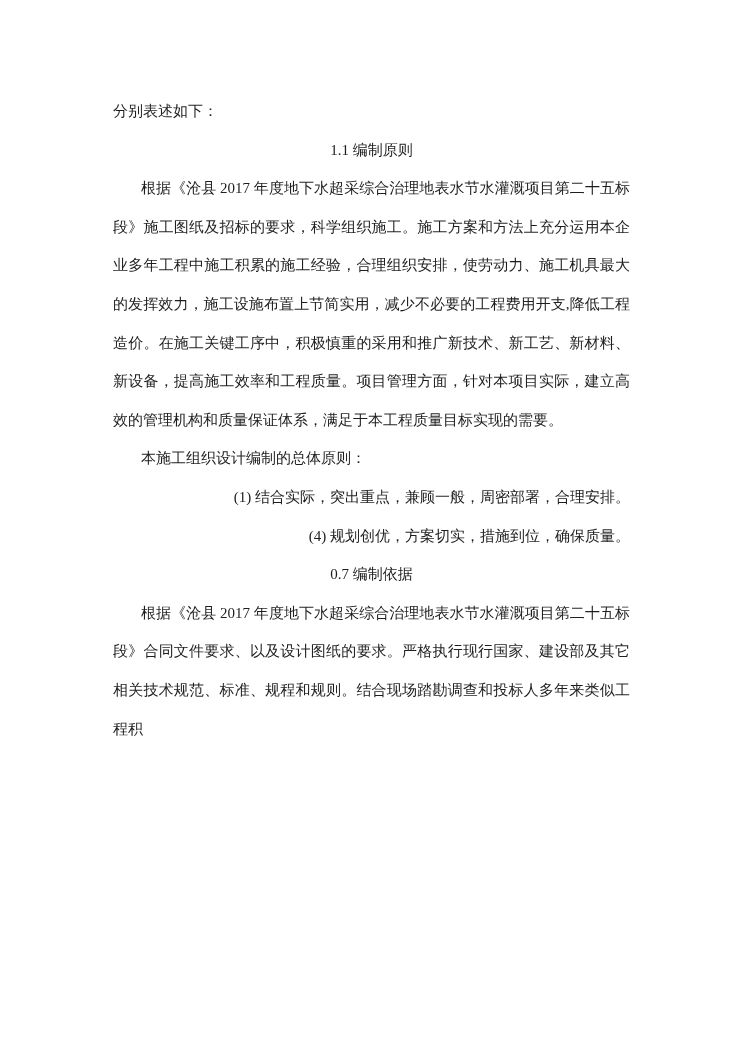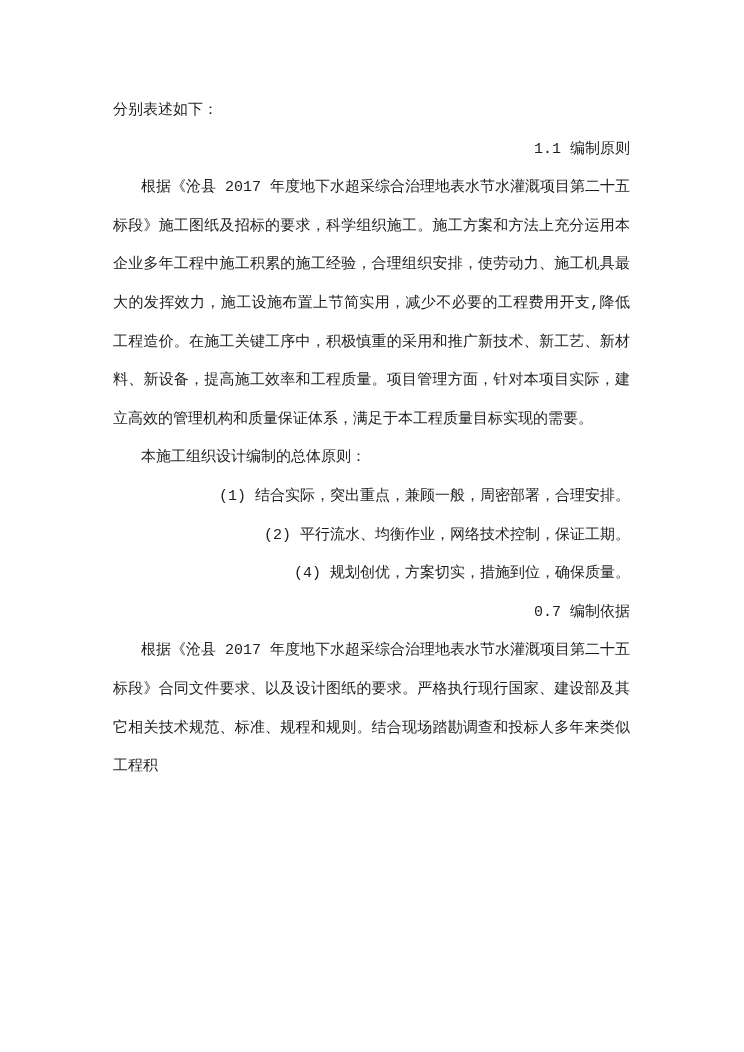--- a/index.html
+++ b/index.html
@@ -19,39 +19,39 @@
     top: 0;
     width: 744px;
     height: 1052px;
     background: #ffffff;
   }
   .doc {
     position: absolute;
     left: 113px;
     top: 92px;
     width: 517px;
-    font-family: Liberation Mono, monospace;
+    font-family: Liberation Serif, serif;
     font-size: 15px;
     line-height: 38.6px;
     color: #1e1e1e;
     text-align: justify;
     text-justify: inter-ideograph;
   }
   .doc p {
     margin: 0;
     padding: 0;
   }
   
   .indent {
     text-indent: 28px;
   }
   
   .heading {
     text-indent: 0;
-    text-align: right;
+    text-align: center;
   }
   .plain {
     text-indent: 0;
     text-align: left;
   }
   .list-item {
     text-indent: 28px;
     text-align: right;
   }
 </style>
@@ -64,21 +64,20 @@
     <p class="plain">分别表述如下：</p>
 
     <p class="heading">1.1 编制原则</p>
 
     <p class="indent">根据《沧县 2017 年度地下水超采综合治理地表水节水灌溉项目第二十五标段》施工图纸及招标的要求，科学组织施工。施工方案和方法上充分运用本企业多年工程中施工积累的施工经验，合理组织安排，使劳动力、施工机具最大的发挥效力，施工设施布置上节简实用，减少不必要的工程费用开支,降低工程造价。在施工关键工序中，积极慎重的采用和推广新技术、新工艺、新材料、新设备，提高施工效率和工程质量。项目管理方面，针对本项目实际，建立高效的管理机构和质量保证体系，满足于本工程质量目标实现的需要。</p>
 
     <p class="indent">本施工组织设计编制的总体原则：</p>
 
     <p class="list-item">(1) 结合实际，突出重点，兼顾一般，周密部署，合理安排。</p>
 
-    <p class="list-item">(2) 平行流水、均衡作业，网络技术控制，保证工期。</p>
 
     <p class="list-item">(4) 规划创优，方案切实，措施到位，确保质量。</p>
 
 
 
 
     <p class="heading">0.7 编制依据</p>
 
     <p class="indent">根据《沧县 2017 年度地下水超采综合治理地表水节水灌溉项目第二十五标段》合同文件要求、以及设计图纸的要求。严格执行现行国家、建设部及其它相关技术规范、标准、规程和规则。结合现场踏勘调查和投标人多年来类似工程积</p>
 

